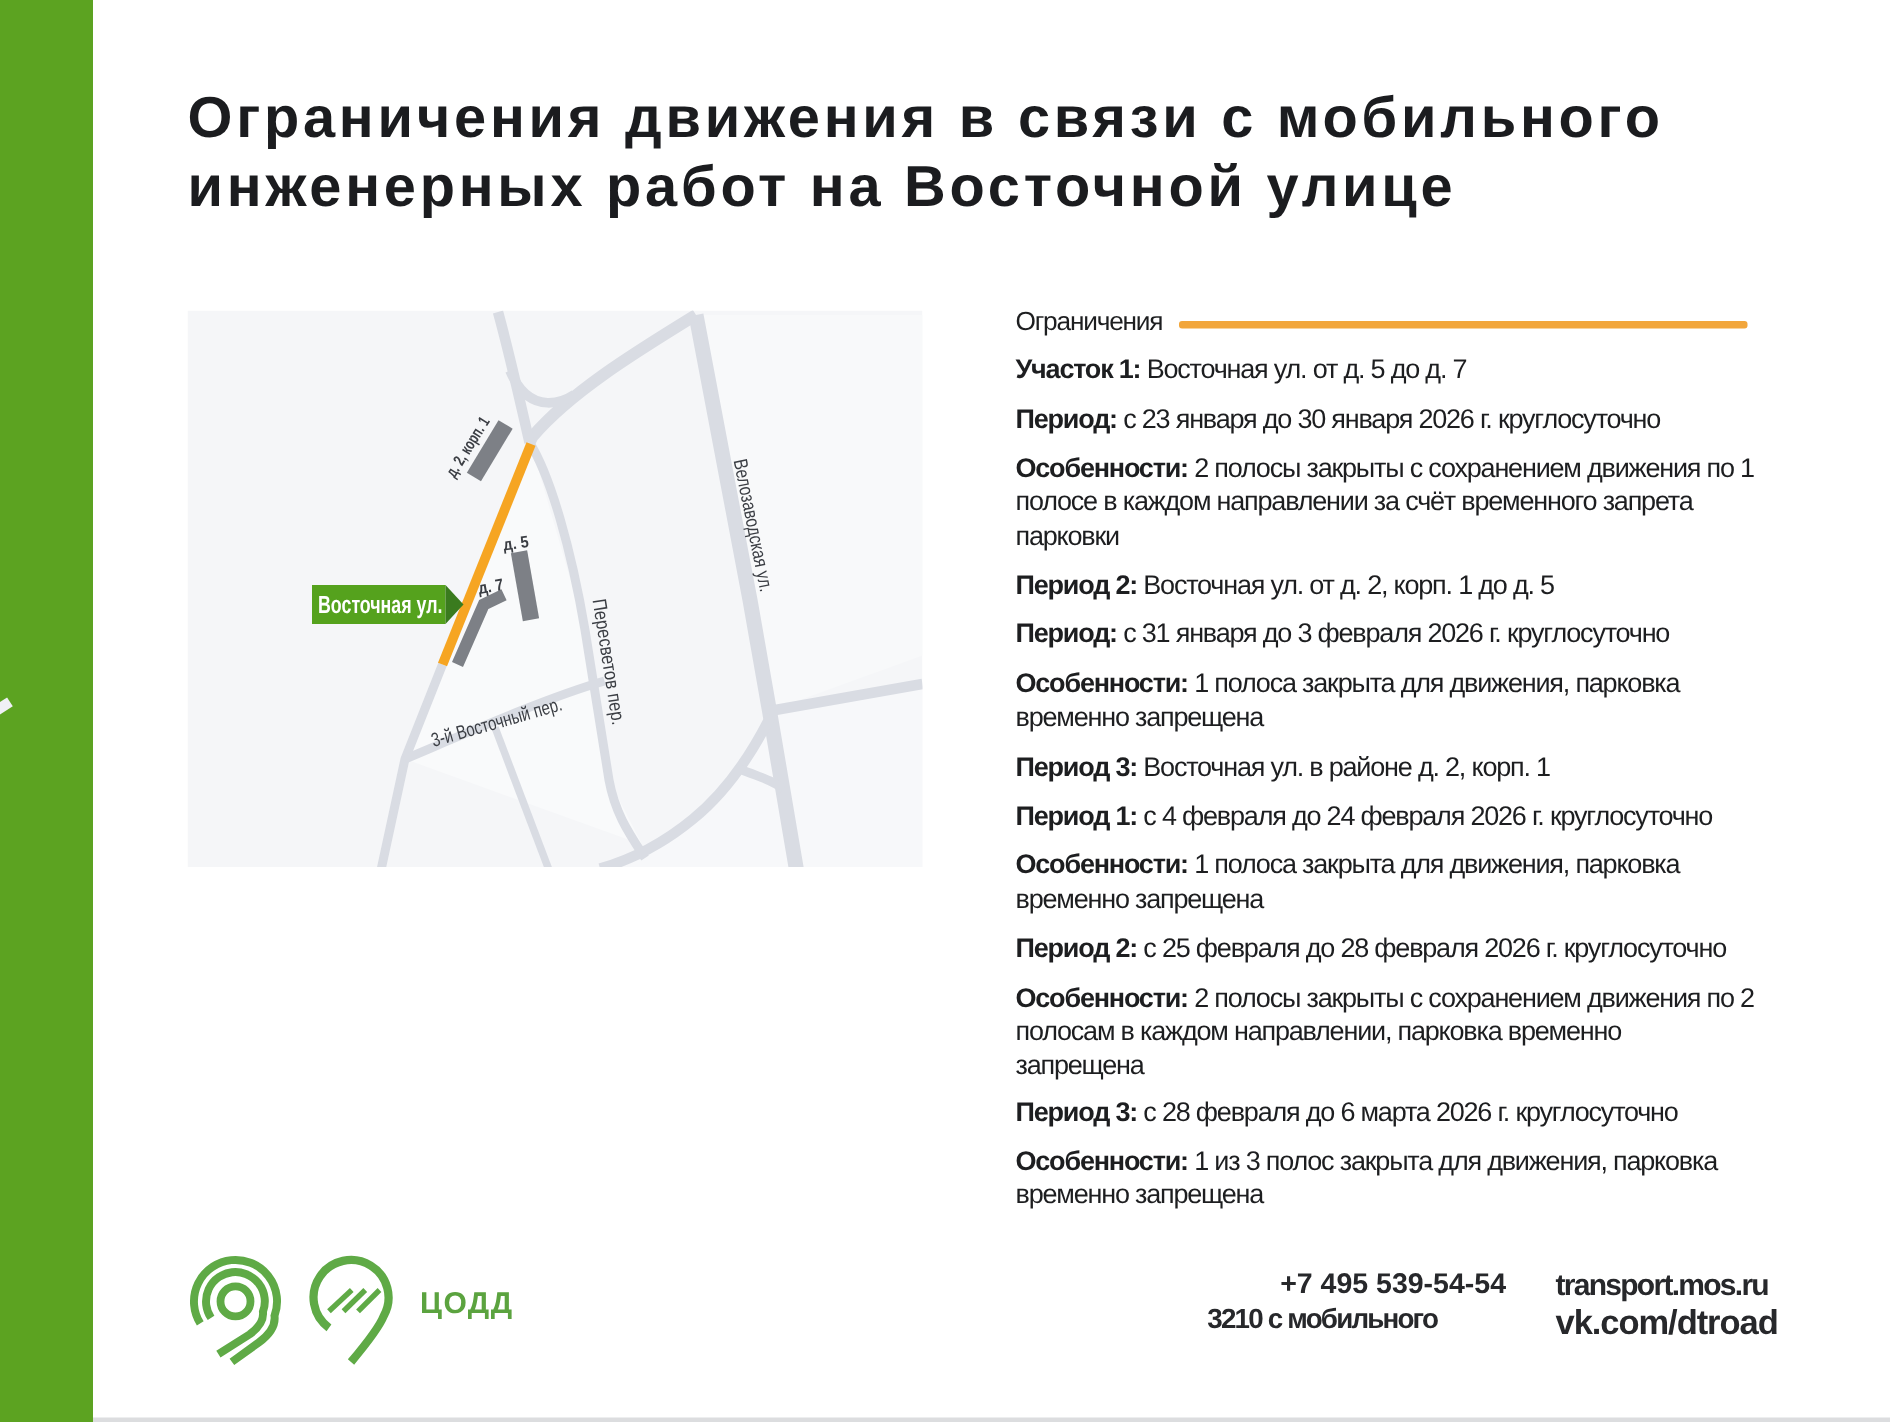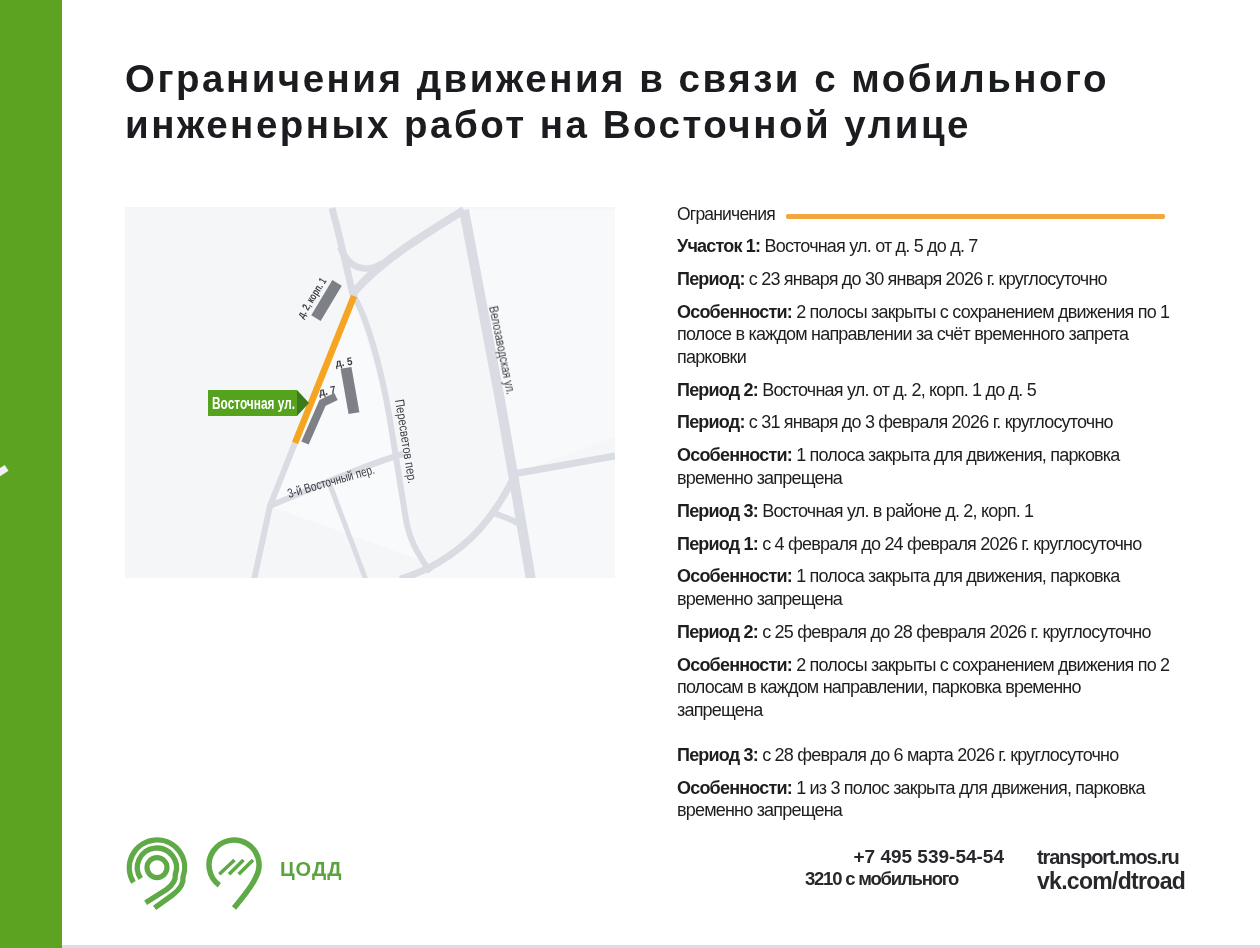--- a/index.html
+++ b/index.html
@@ -92,21 +92,21 @@
   <p style="margin:0 0 10.5px 0;"><b>Особенности:</b> 2 полосы закрыты с сохранением движения по 1<br>полосе в каждом направлении за счёт временного запрета<br>парковки</p>
 
   <p style="margin:0 0 10.5px 0;"><b>Период 2:</b> Восточная ул. от д. 2, корп. 1 до д. 5</p>
   <p style="margin:0 0 10.5px 0;"><b>Период:</b> с 31 января до 3 февраля 2026 г. круглосуточно</p>
   <p style="margin:0 0 10.5px 0;"><b>Особенности:</b> 1 полоса закрыта для движения, парковка<br>временно запрещена</p>
 
   <p style="margin:0 0 10.5px 0;"><b>Период 3:</b> Восточная ул. в районе д. 2, корп. 1</p>
   <p style="margin:0 0 10.5px 0;"><b>Период 1:</b> с 4 февраля до 24 февраля 2026 г. круглосуточно</p>
   <p style="margin:0 0 10.5px 0;"><b>Особенности:</b> 1 полоса закрыта для движения, парковка<br>временно запрещена</p>
   <p style="margin:0 0 10.5px 0;"><b>Период 2:</b> с 25 февраля до 28 февраля 2026 г. круглосуточно</p>
-  <p style="margin:0 0 23px 0;"><b>Особенности:</b> 2 полосы закрыты с сохранением движения по 2<br>полосам в каждом направлении, парковка временно<br>запрещена</p>
+  <p style="margin:0 0 9px 0;"><b>Особенности:</b> 2 полосы закрыты с сохранением движения по 2<br>полосам в каждом направлении, парковка временно<br>запрещена</p>
   <p style="margin:0 0 10.5px 0;"><b>Период 3:</b> с 28 февраля до 6 марта 2026 г. круглосуточно</p>
   <p style="margin:0;"><b>Особенности:</b> 1 из 3 полос закрыта для движения, парковка<br>временно запрещена</p>
 </div>
 
 <svg class="abs" style="left:125px;top:836px;" width="230" height="84" viewBox="0 0 230 84">
 
   <g fill="none" stroke="#5faa46" stroke-width="5.3">
     <path d="M 8.5,46.3 A 27.7,27.7 0 1 1 58,41.2 C 58.8,47.5 55,53.5 47.5,59 L 29.6,71.9"></path>
     <path d="M 15.7,42.6 A 19.6,19.6 0 1 1 50.3,38.5 C 50.9,43.8 48,48.8 41.5,53.5 L 20.6,66.7"></path>
     <circle cx="32" cy="31.6" r="10" stroke-width="5.2"></circle>

